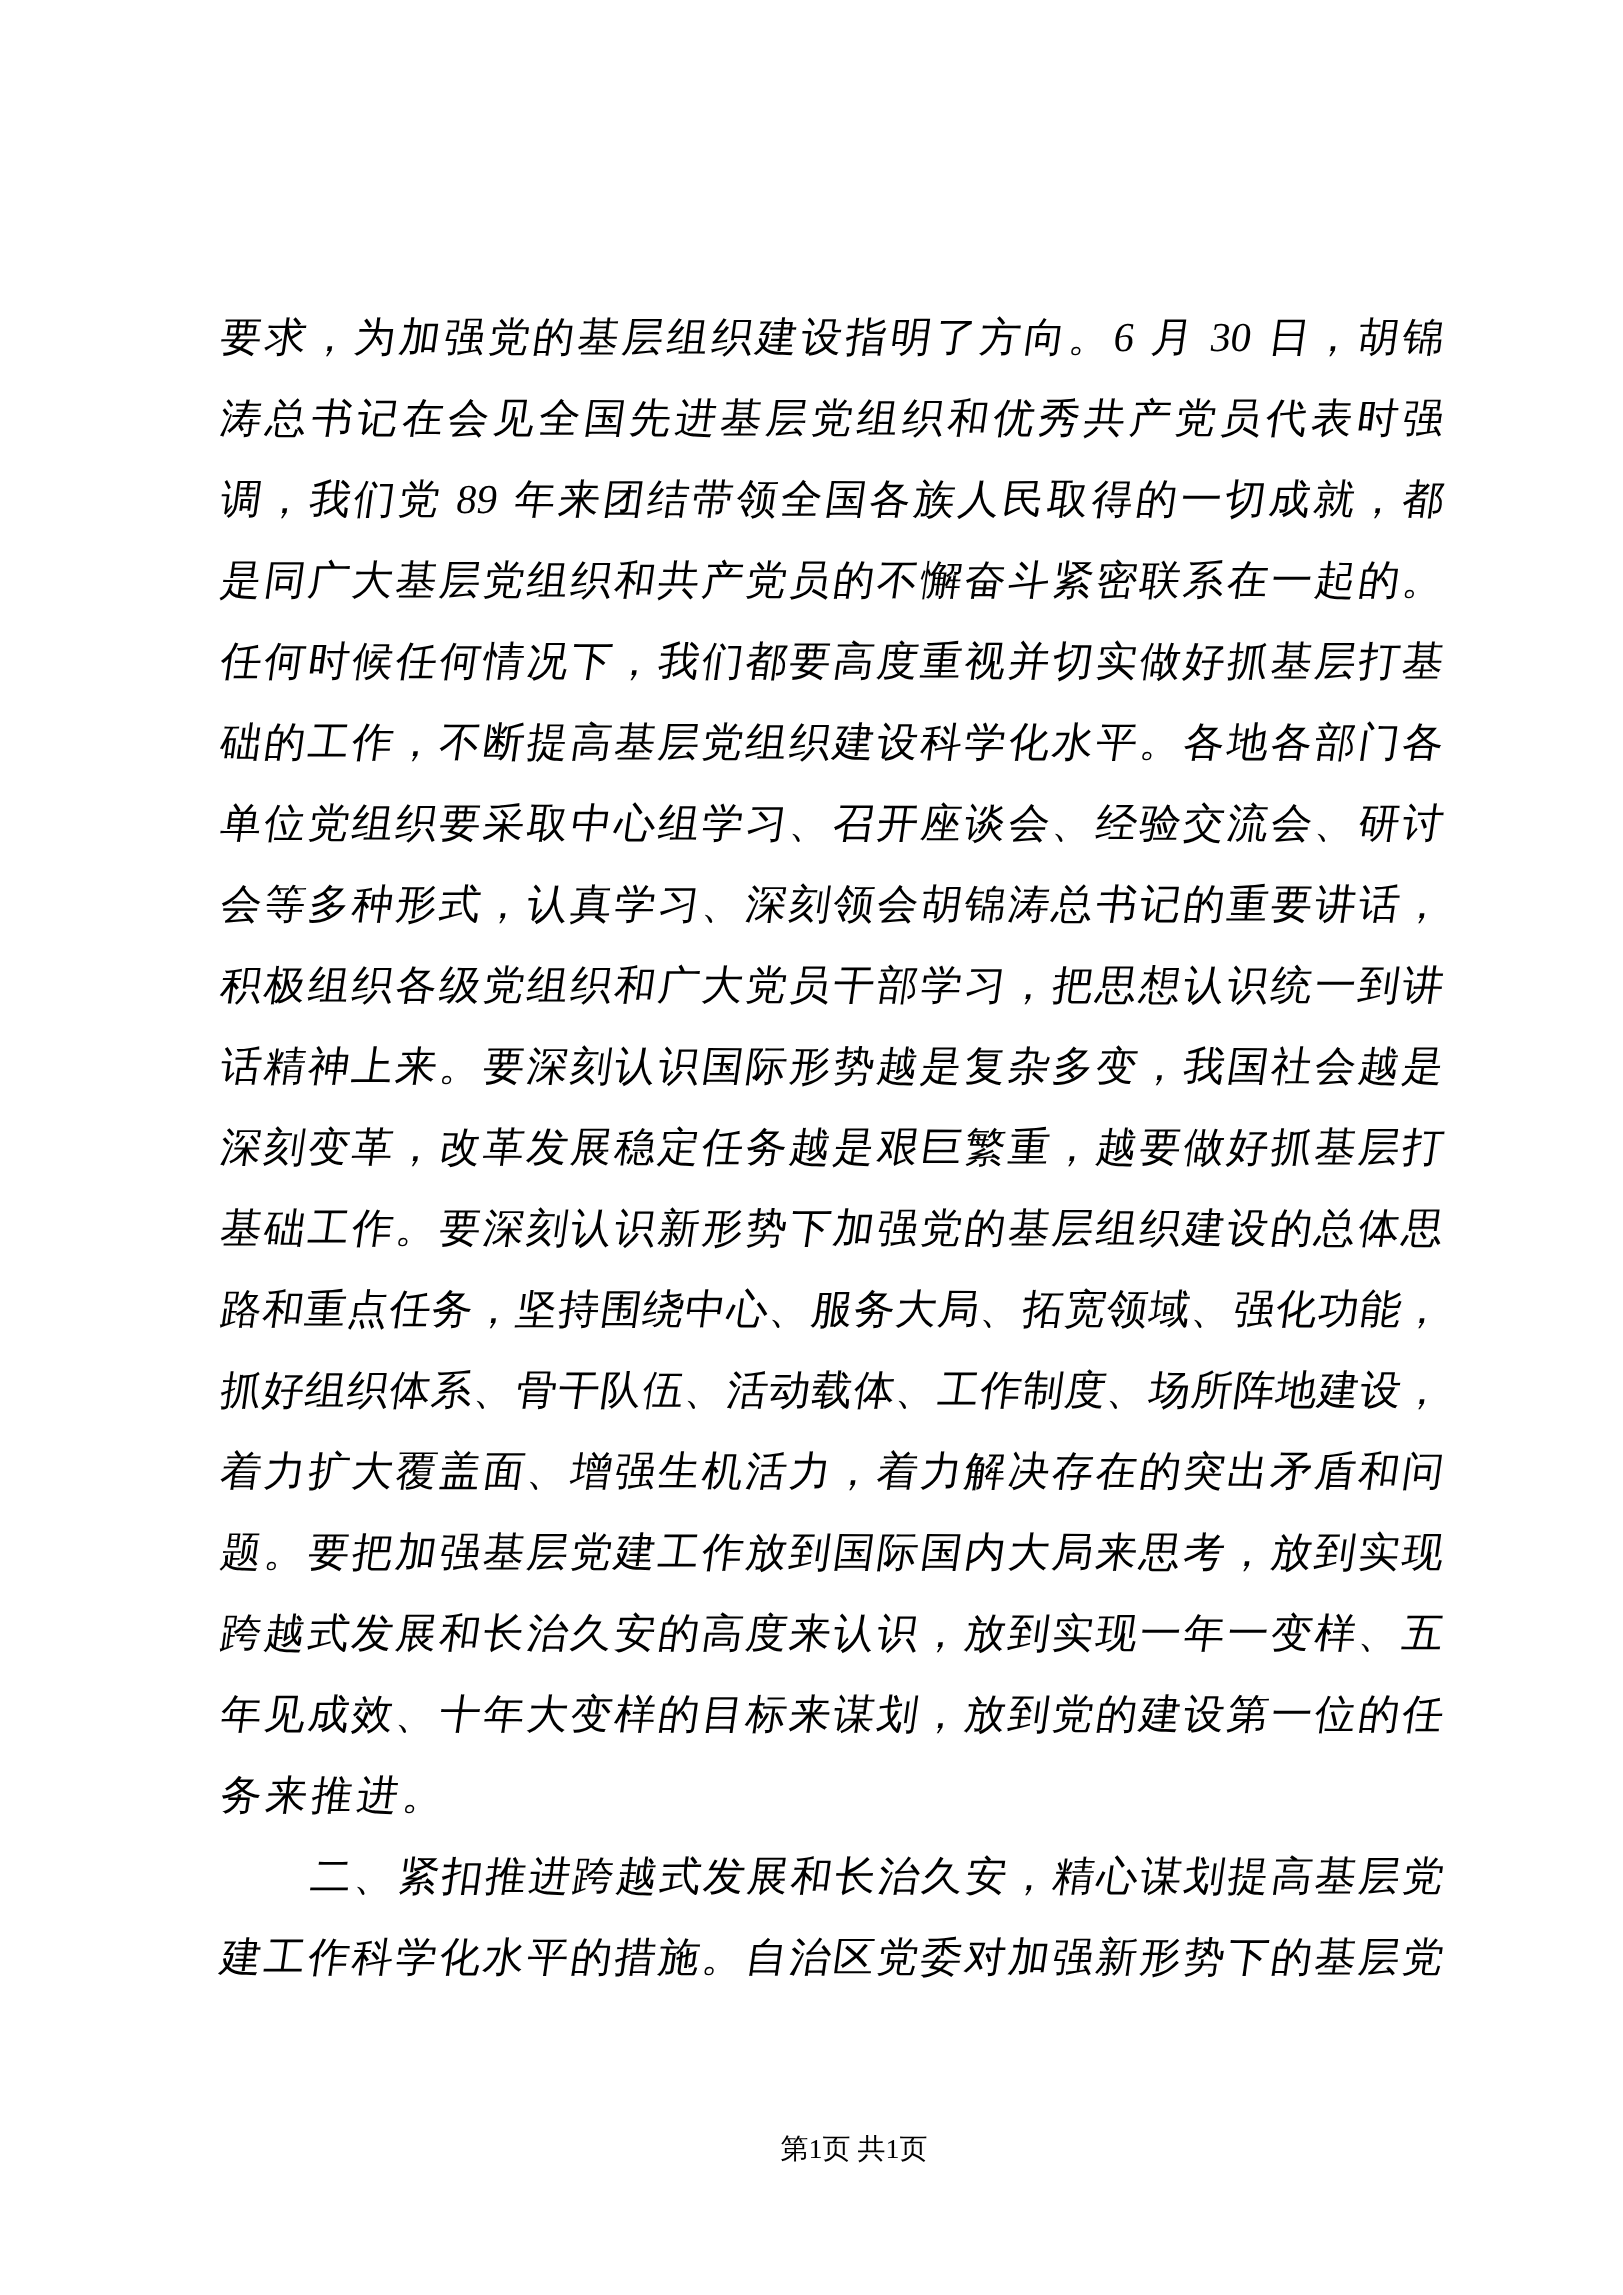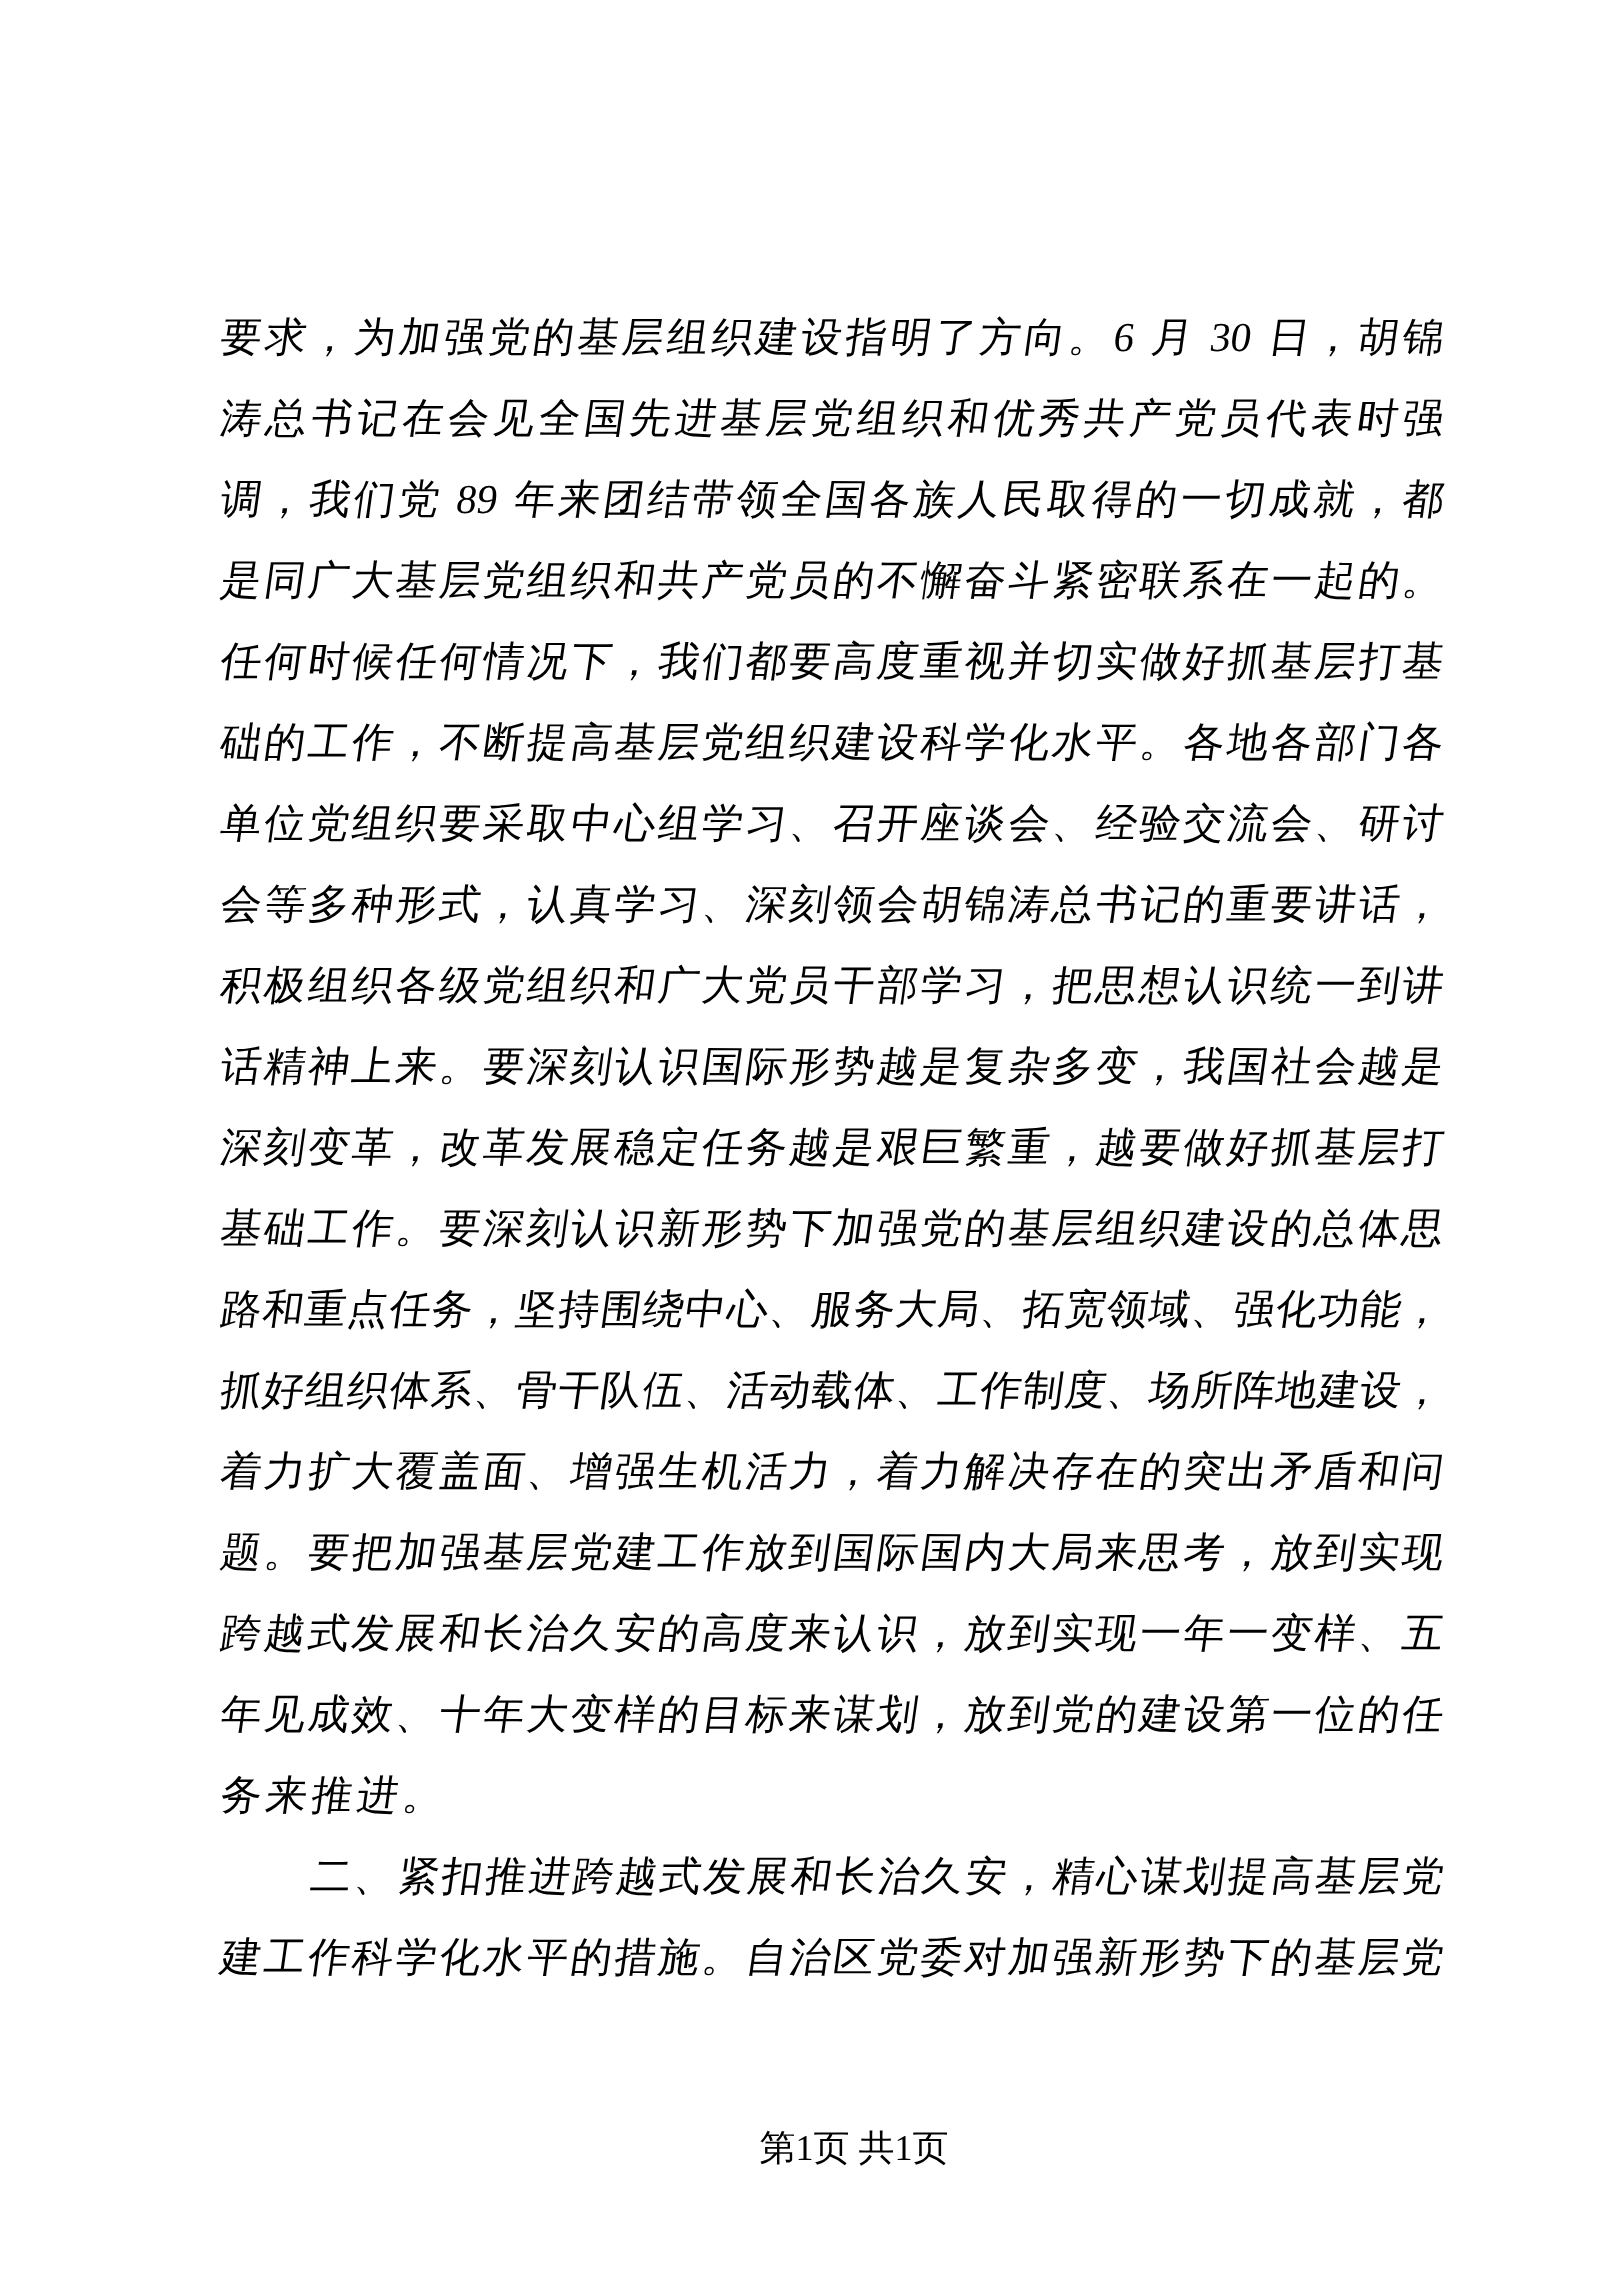--- a/index.html
+++ b/index.html
@@ -42,21 +42,21 @@
   }
   .ch {
     white-space: pre;
   }
   .footer {
     position: absolute;
     left: 221px;
     top: 2126px;
     width: 1266px;
     text-align: center;
-    font-size: 36px;
+    font-size: 28px;
     line-height: 45px;
     color: #000000;
     font-family: "Liberation Serif", "DejaVu Serif", serif;
   }
 </style>
 </head>
 <body>
 
 <div class="page">
   <div class="text-column">

